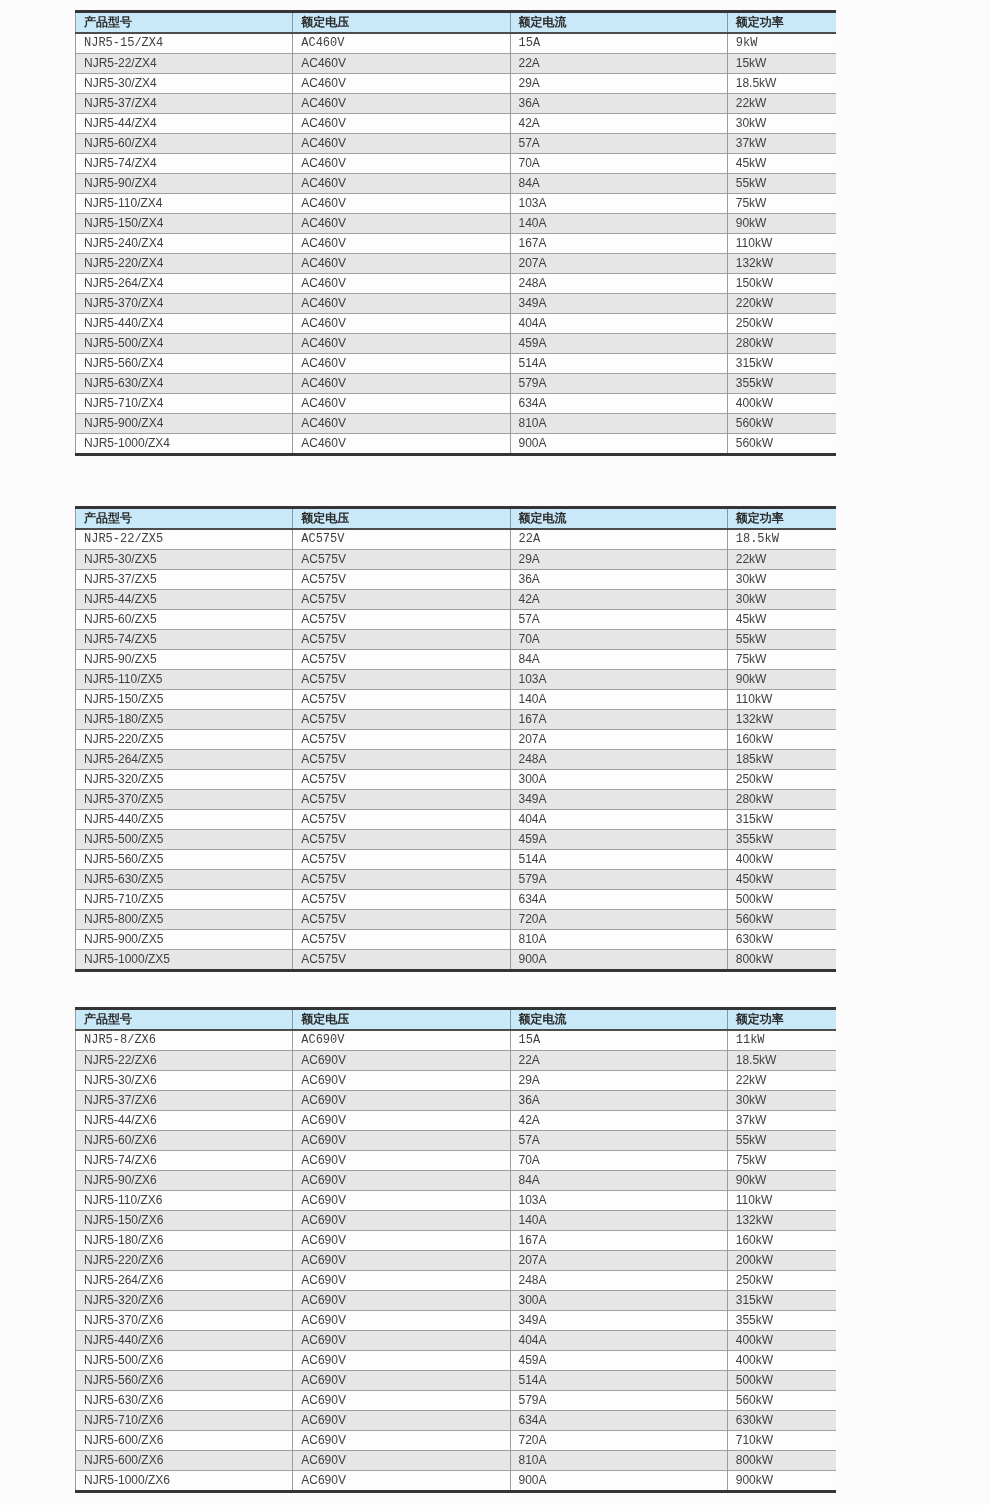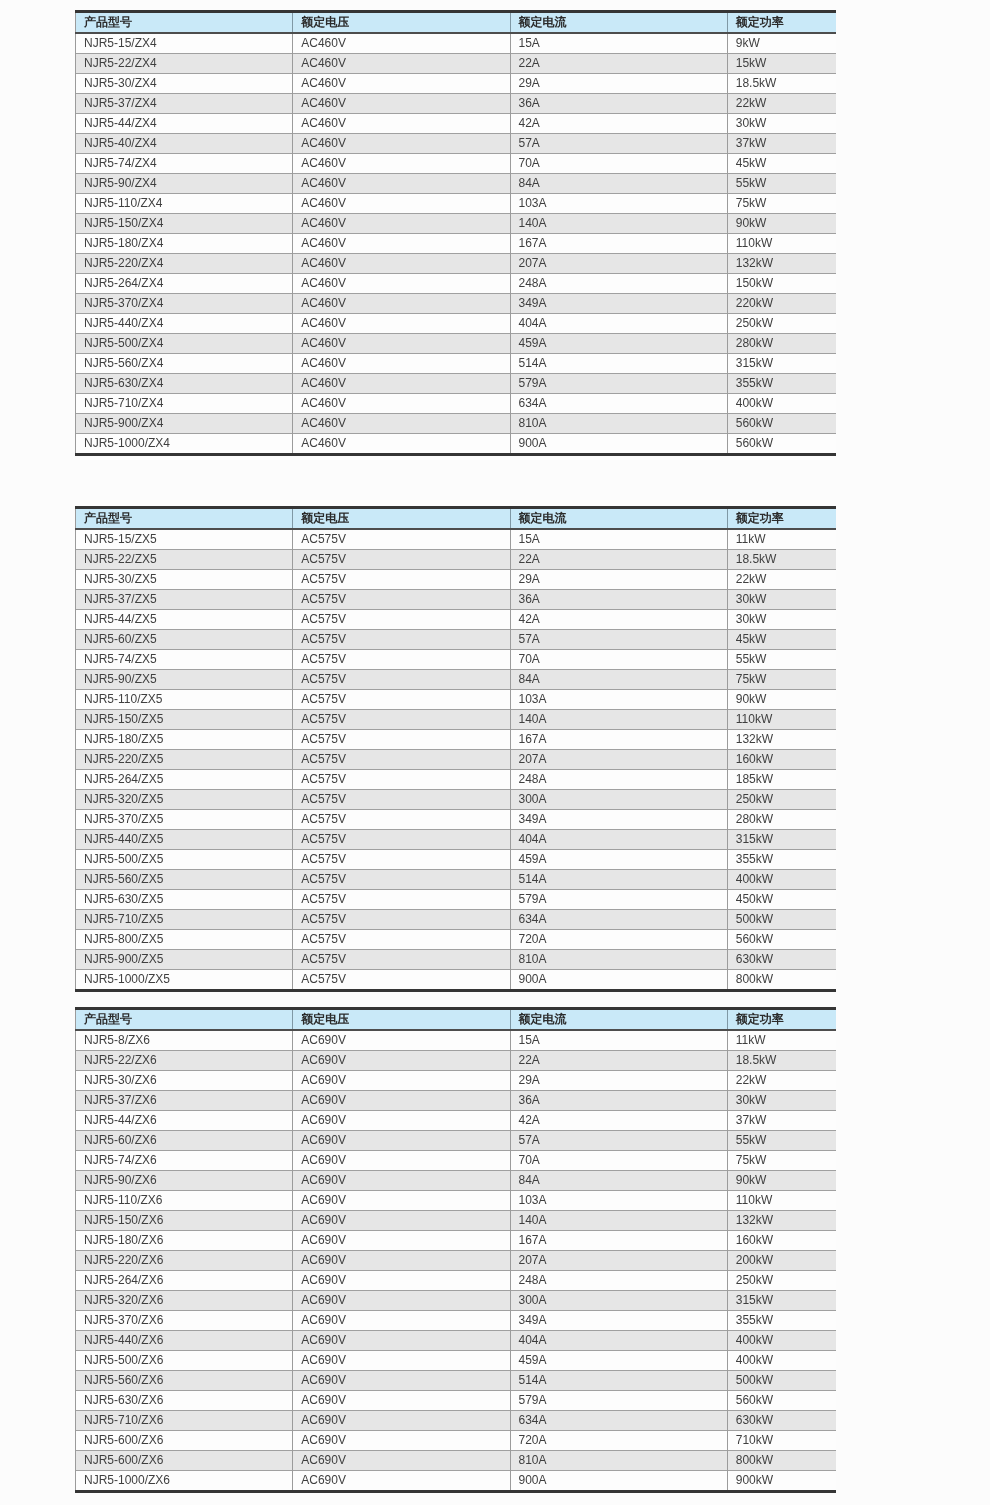--- a/index.html
+++ b/index.html
@@ -43,21 +43,21 @@
   th:last-child, td:last-child { border-right: 1px solid #9b9b9b; }
   thead th {
     background: #c9e9f8;
     color: #2b2b2b;
     font-weight: bold;
     border-bottom: 2px solid #4d4d4d;
     border-left: 1px solid #7f98a5;
   }
   thead th:first-child { border-left: 1px solid #9b9b9b; }
   tbody td { border-top: 1px solid #a0a0a0; }
-  tbody tr:first-child td { border-top: none; }
+  tbody tr:first-child td { border-top: none; font-family: Liberation Mono, monospace; }
   tbody tr:nth-child(odd)  { background: #fdfdfd; }
   tbody tr:nth-child(even) { background: #e6e6e6; }
 </style>
 </head>
 <body>
 
 <div class="page">
   <table class="spec-table" id="table-zx4">
       <thead>
         <tr>
@@ -92,21 +92,21 @@
           <td>36A</td>
           <td>22kW</td>
         </tr>
         <tr>
           <td>NJR5-44/ZX4</td>
           <td>AC460V</td>
           <td>42A</td>
           <td>30kW</td>
         </tr>
         <tr>
-          <td>NJR5-40/ZX4</td>
+          <td>NJR5-60/ZX4</td>
           <td>AC460V</td>
           <td>57A</td>
           <td>37kW</td>
         </tr>
         <tr>
           <td>NJR5-74/ZX4</td>
           <td>AC460V</td>
           <td>70A</td>
           <td>45kW</td>
         </tr>
@@ -122,21 +122,21 @@
           <td>103A</td>
           <td>75kW</td>
         </tr>
         <tr>
           <td>NJR5-150/ZX4</td>
           <td>AC460V</td>
           <td>140A</td>
           <td>90kW</td>
         </tr>
         <tr>
-          <td>NJR5-180/ZX4</td>
+          <td>NJR5-240/ZX4</td>
           <td>AC460V</td>
           <td>167A</td>
           <td>110kW</td>
         </tr>
         <tr>
           <td>NJR5-220/ZX4</td>
           <td>AC460V</td>
           <td>207A</td>
           <td>132kW</td>
         </tr>
@@ -199,26 +199,20 @@
   <table class="spec-table" id="table-zx5">
       <thead>
         <tr>
           <th>产品型号</th>
           <th>额定电压</th>
           <th>额定电流</th>
           <th>额定功率</th>
         </tr>
       </thead>
       <tbody>
-        <tr>
-          <td>NJR5-15/ZX5</td>
-          <td>AC575V</td>
-          <td>15A</td>
-          <td>11kW</td>
-        </tr>
         <tr>
           <td>NJR5-22/ZX5</td>
           <td>AC575V</td>
           <td>22A</td>
           <td>18.5kW</td>
         </tr>
         <tr>
           <td>NJR5-30/ZX5</td>
           <td>AC575V</td>
           <td>29A</td>

